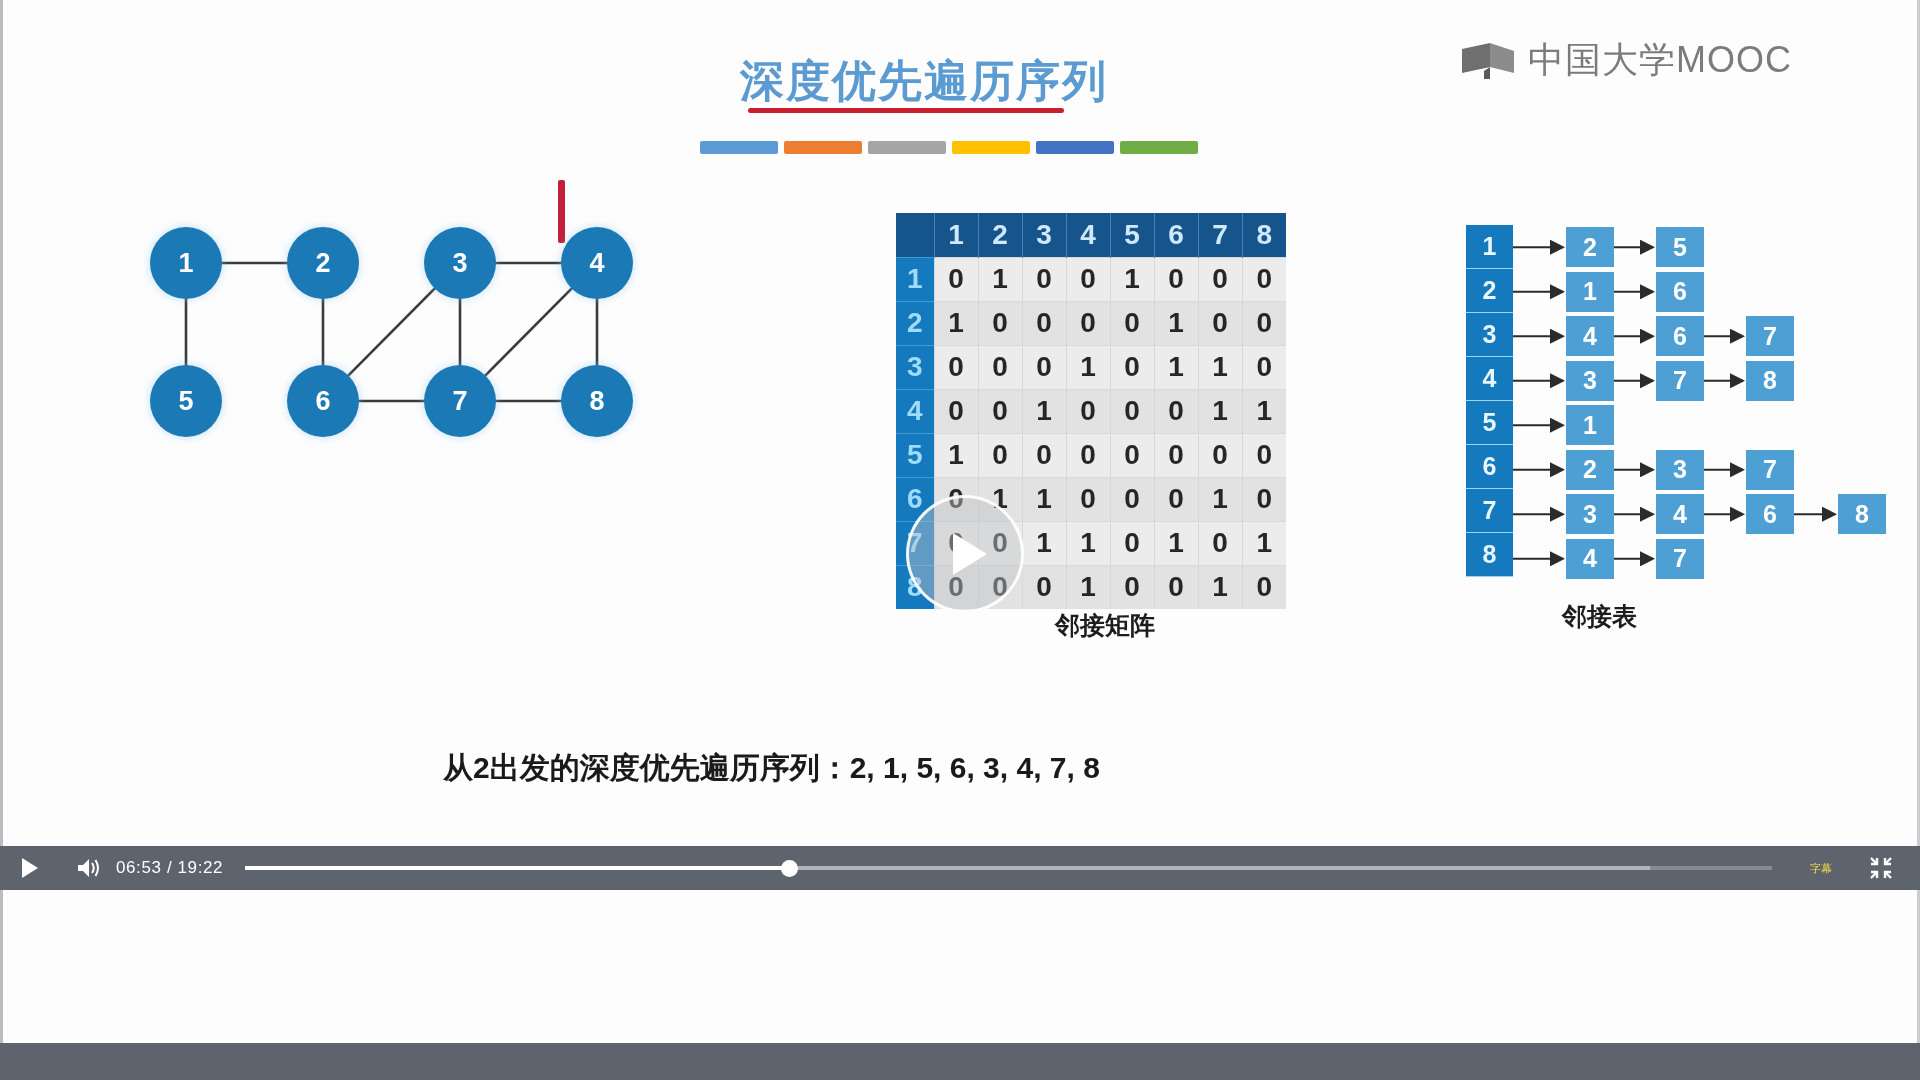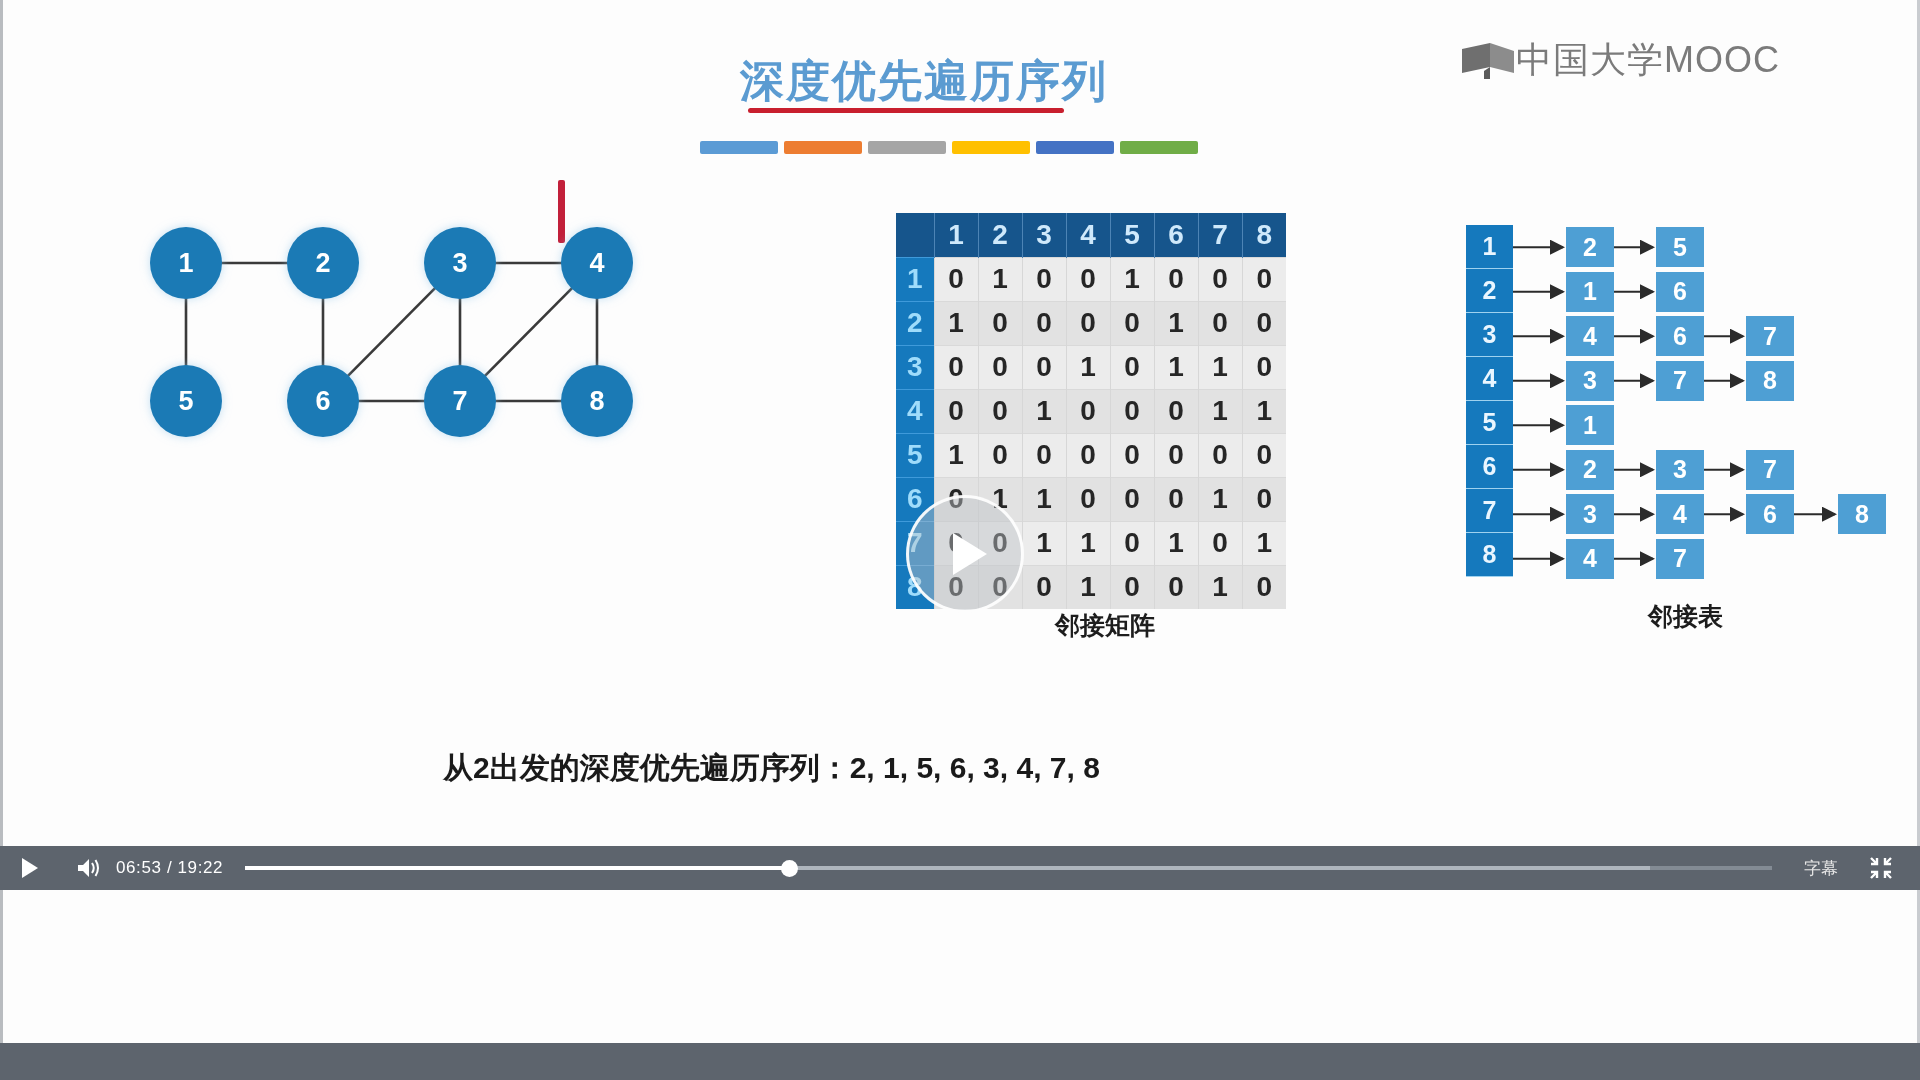--- a/index.html
+++ b/index.html
@@ -41,21 +41,21 @@
   table.mx th.corner { background:#16558c; width:38px; }
   table.mx th.colh { background:#16558c; color:#cfe9fb;
     border-left:1px solid #4d84b5; }
   table.mx th.rowh { background:#1579bd; color:#9fdcfb;
     border-top:1px solid #3f9ada; width:38px; }
   table.mx td.cell { background:#ececec; color:#262626;
     border-left:1px solid #d7d7d7; border-top:1px solid #d9d9d9; }
   table.mx tr.odd td.cell { background:#e2e2e2; }
   .cap { position:absolute; font-size:25px; font-weight:bold; color:#1d1d1d; }
   #cap-matrix { left:1055px; top:609px; }
-  #cap-list   { left:1648px; top:600px; }
+  #cap-list   { left:1562px; top:600px; }
 
   
   #list-box { position:absolute; left:1466px; top:225px; width:420px; height:360px; }
   #list-spine { position:absolute; left:0; top:0; width:47px; }
   .spine-cell { width:47px; height:44px; background:#1579bd; color:#eaf6ff;
     font-size:25px; font-weight:bold; display:flex; align-items:center;
     justify-content:center; border-bottom:1px solid #9fd2ef; }
   .lnode { position:absolute; width:48px; height:40px; background:#4e9fd4;
     color:#fff; font-size:25px; font-weight:bold; display:flex;
     align-items:center; justify-content:center; }
@@ -89,21 +89,21 @@
   #btn-volume { width:54px; margin-left:2px; }
   #time { color:#fff; font-size:17px; letter-spacing:.6px; margin-left:0;
     white-space:nowrap; }
   #progress { position:relative; flex:1; height:44px; margin:0 18px 0 22px; }
   #prog-track { position:absolute; left:0; top:20px; width:100%; height:4px;
     background:#838b94; }
   #prog-fill { position:absolute; left:0; top:20px; height:4px; background:#fff; }
   #prog-buffer { position:absolute; top:20px; height:4px; background:#aeb5bd; }
   #prog-handle { position:absolute; top:14px; width:17px; height:17px;
     border-radius:50%; background:#fff; }
-  #btn-cc { color:#e5e5e5; font-size:17px; width:62px; }
+  #btn-cc { color:#fde047; font-size:11px; width:62px; }
   #btn-fullscreen { width:58px; margin-right:10px; }
 </style>
 </head>
 <body>
 
 <div id="app">
 
   <div id="slide">
 
     <div id="title">深度优先遍历序列</div>
@@ -111,21 +111,21 @@
 
     <div class="barrow" id="accent-bars">
         <i style="background: rgb(91, 155, 213); left: 0px; width: 78px;"></i>
         <i style="background: rgb(237, 125, 49); left: 84px; width: 78px;"></i>
         <i style="background: rgb(165, 165, 165); left: 168px; width: 78px;"></i>
         <i style="background: rgb(255, 192, 0); left: 252px; width: 78px;"></i>
         <i style="background: rgb(68, 114, 196); left: 336px; width: 78px;"></i>
         <i style="background: rgb(112, 173, 71); left: 420px; width: 78px;"></i>
       </div>
 
-    <div style="position:absolute;left:1460px;top:36px;display:flex;align-items:center;">
+    <div style="position:absolute;left:1460px;top:36px;display:flex;align-items:center;gap:12px;">
       <svg width="56" height="40" viewBox="0 0 56 40">
         <path d="M2 8 L30 2 L30 26 L2 32 Z" fill="#6f6f6f"></path>
         <path d="M30 2 L54 10 L54 32 L30 26 Z" fill="#8c8c8c"></path>
         <path d="M24 30 L30 26 L30 38 L24 38 Z" fill="#5a5a5a"></path>
       </svg>
       <span style="font-size:36px;color:#7b7b7b;letter-spacing:1px;">中国大学MOOC</span>
     </div>
 
     <div id="redmark"></div>
 

